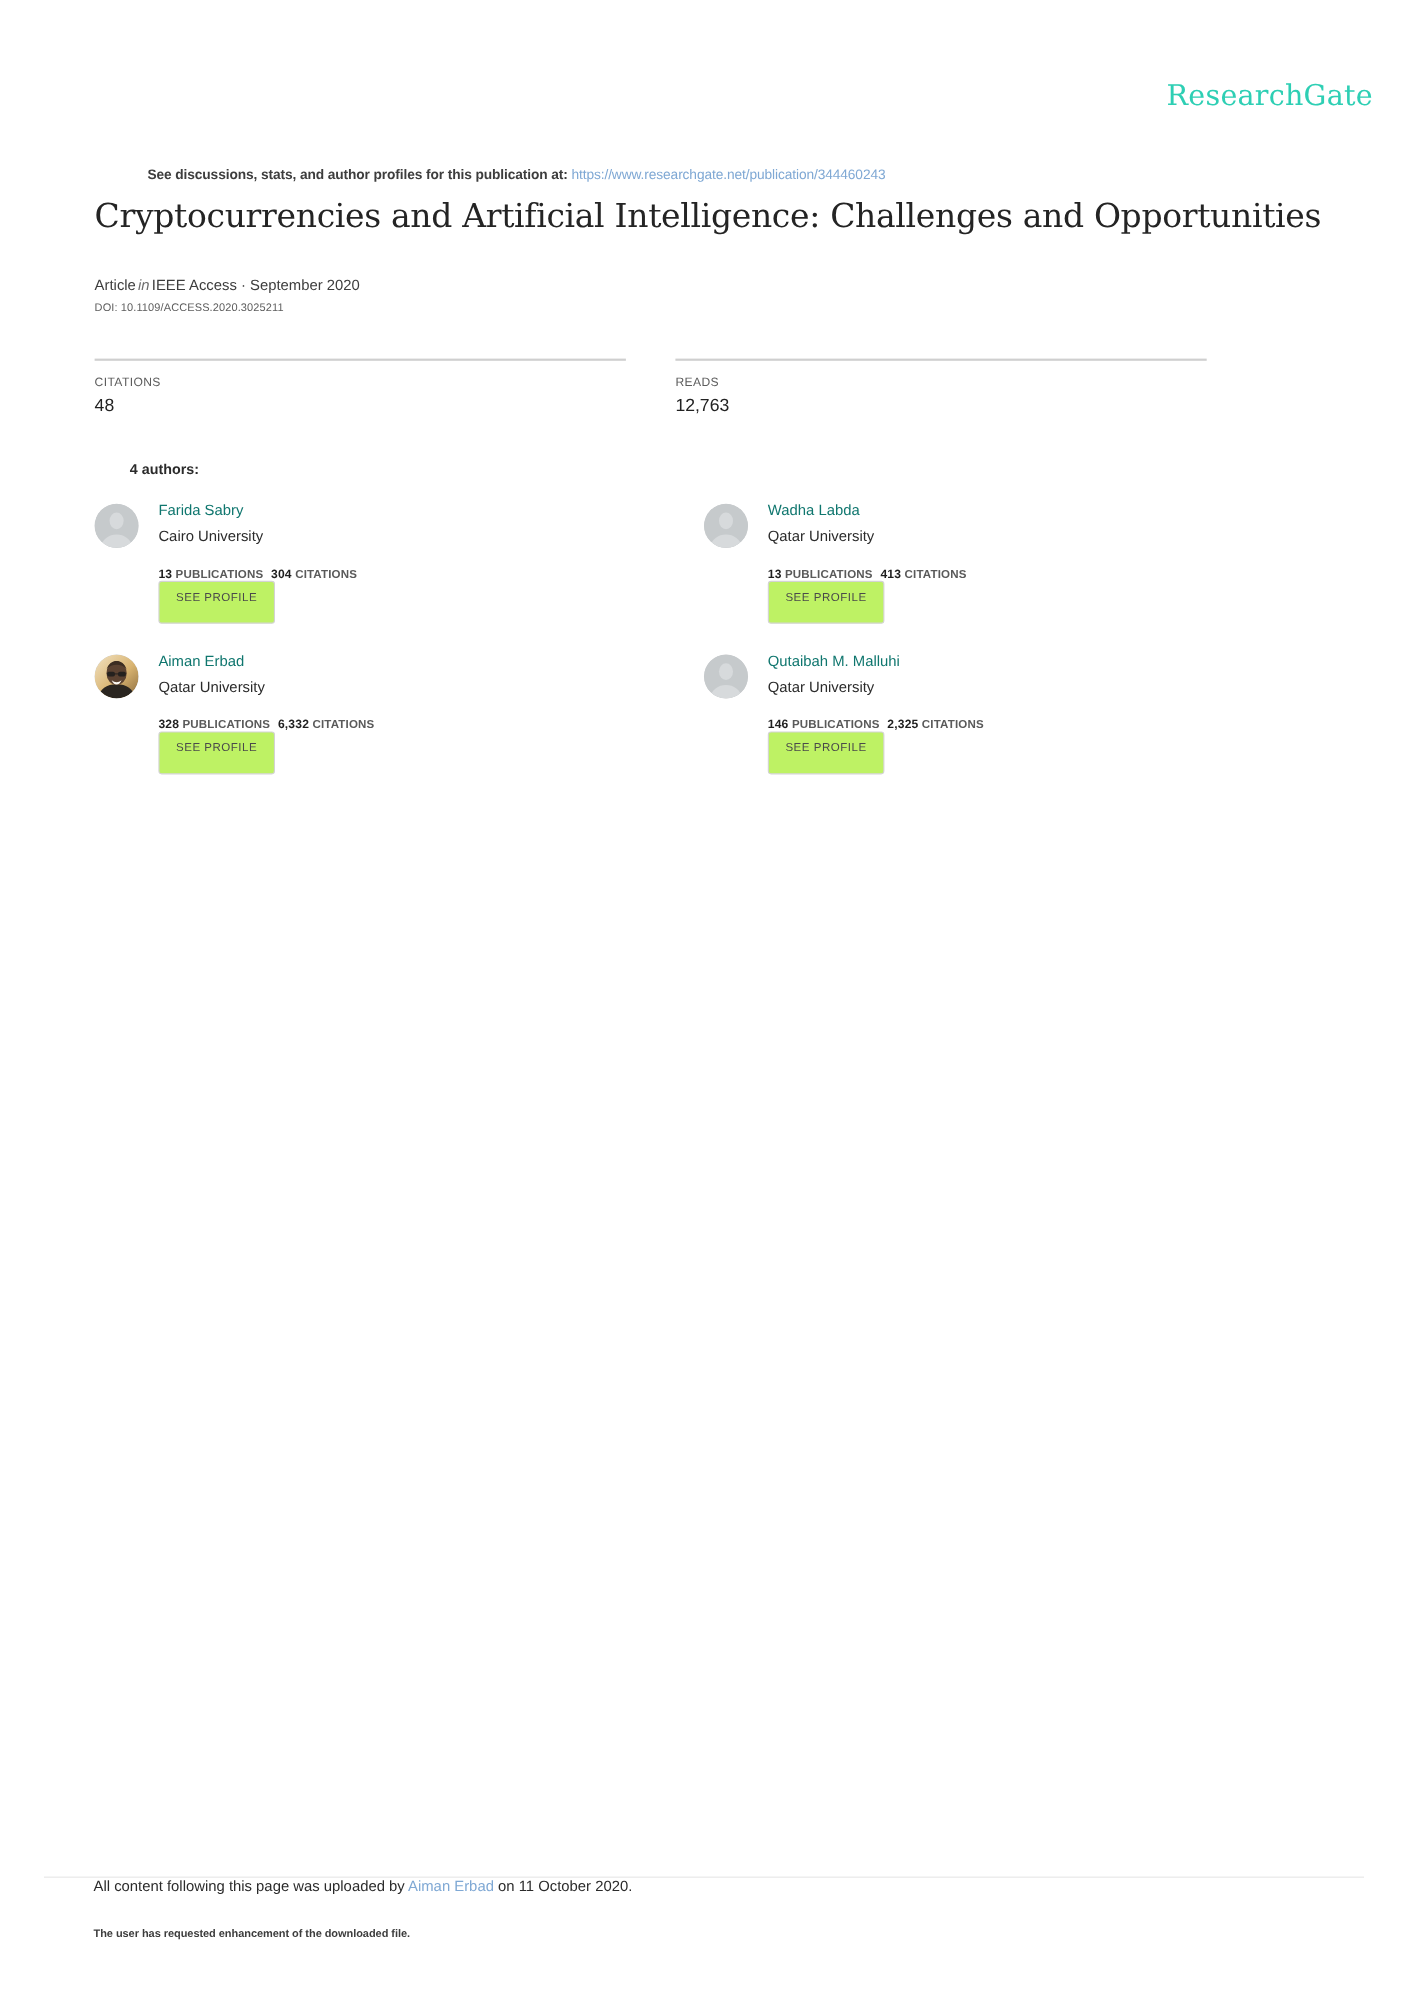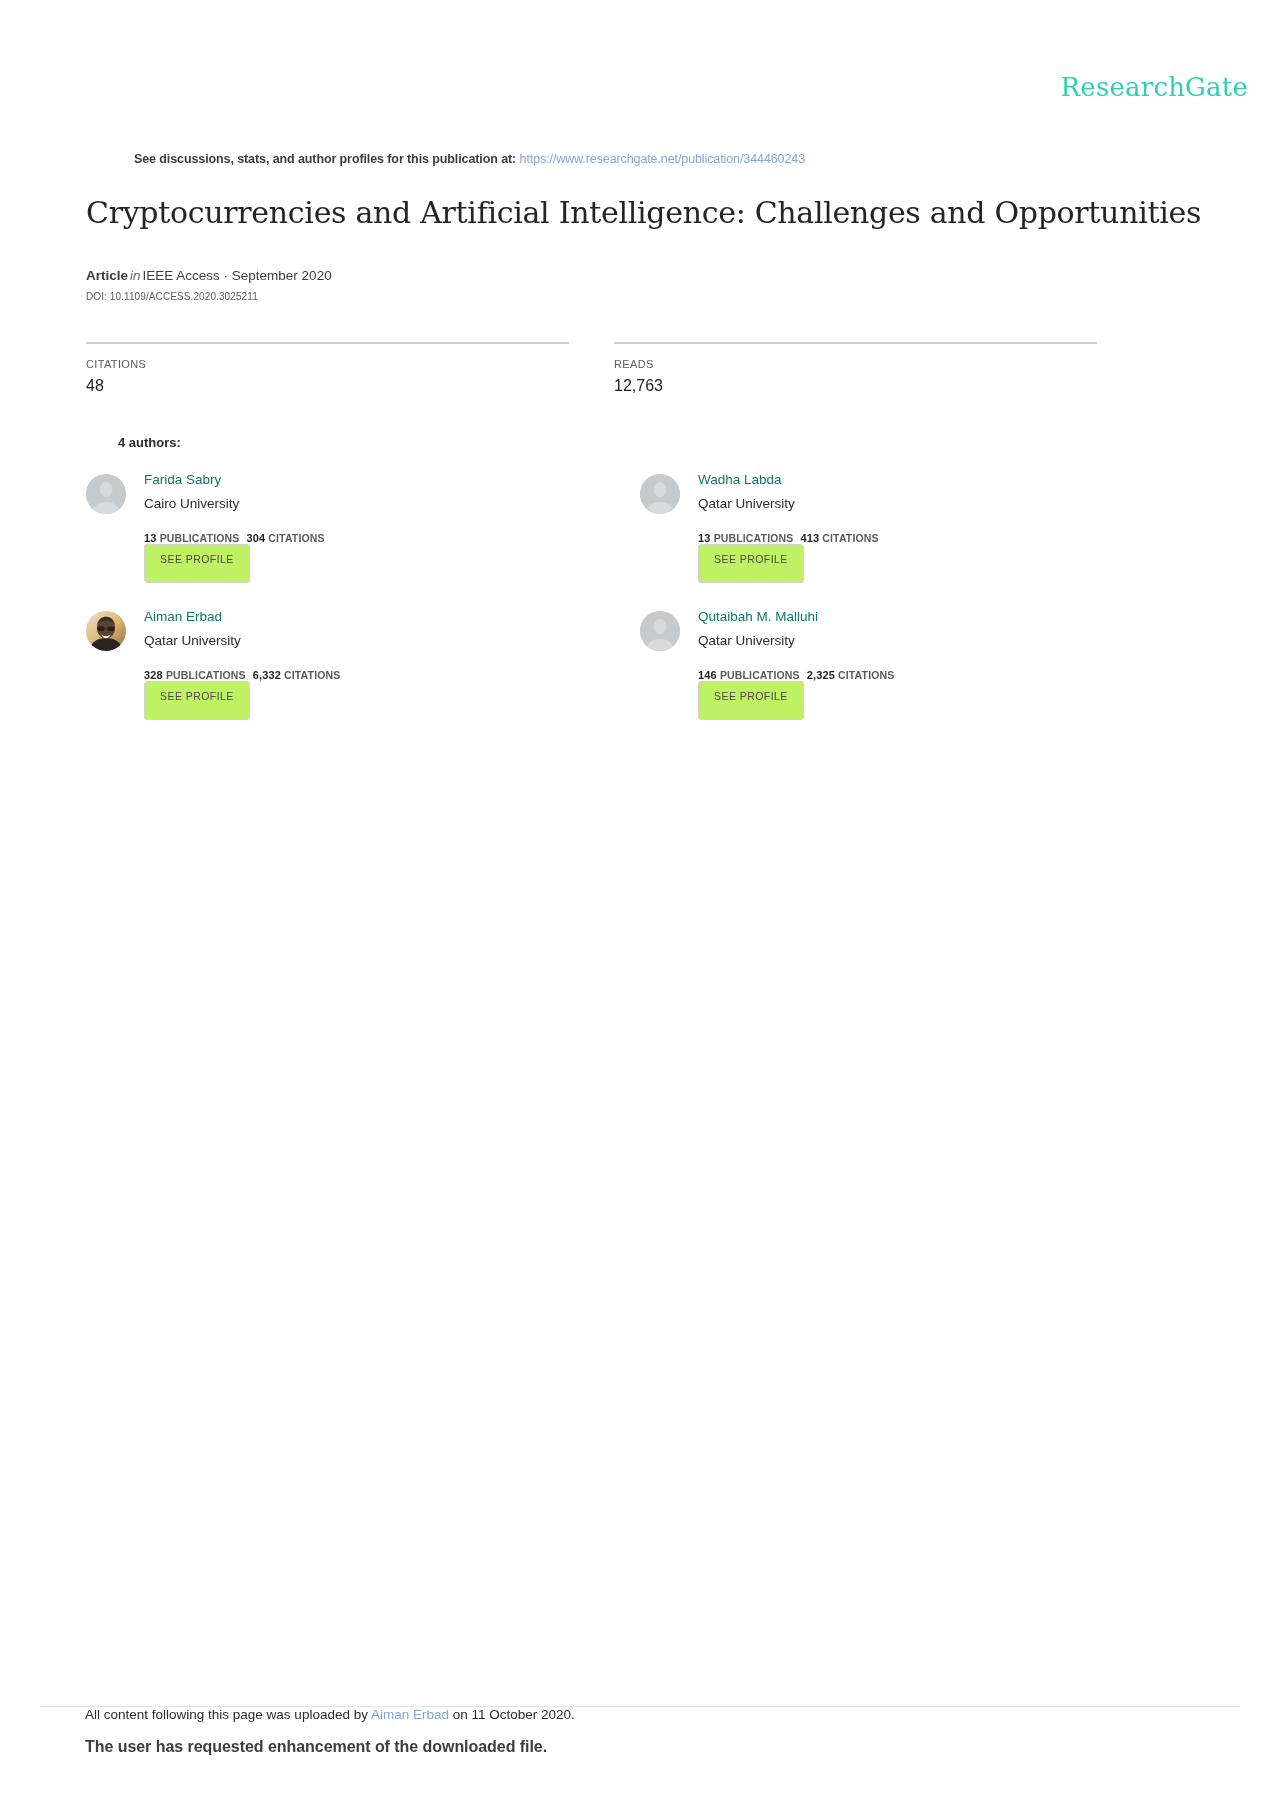--- a/index.html
+++ b/index.html
@@ -54,36 +54,36 @@
     white-space: nowrap;
     margin-left: 48px;
   }
   .discussions-line .url {
     color: #7fa8d4;
     font-weight: normal;
     text-decoration: none;
   }
 
   .pub-title {
-    margin-top: 28px;
+    margin-top: 12px;
     font-family: "DejaVu Serif", "Liberation Serif", serif;
     font-size: 30px;
     font-weight: normal;
     color: #242424;
     letter-spacing: -0.3px;
     line-height: 1.25;
     white-space: nowrap;
   }
 
   .article-line {
     margin-top: 36px;
     font-size: 13.5px;
     color: #3d3d3d;
   }
-  .article-line .kind { font-weight: bold; text-align: right; }
+  .article-line .kind { font-weight: normal; text-align: right; }
   .article-line .inword { font-style: italic; color: #6d6d6d; padding: 0 2px; }
 
   .doi-line {
     margin-top: 8px;
     font-size: 10px;
     color: #5d5d5d;
     letter-spacing: 0.1px;
   }
 
   
@@ -208,22 +208,22 @@
   }
   .footer-main {
     font-size: 13.5px;
     color: #2b2b2b;
   }
   .footer-main .uploader {
     color: #7fa8d4;
     text-decoration: none;
   }
   .footer-note {
-    margin-top: 16px;
-    font-size: 16px;
+    margin-top: 31px;
+    font-size: 10px;
     font-weight: bold;
     color: #3d3d3d;
     letter-spacing: -0.05px;
   }
 </style>
 </head>
 <body>
 
 <div class="page">
 

